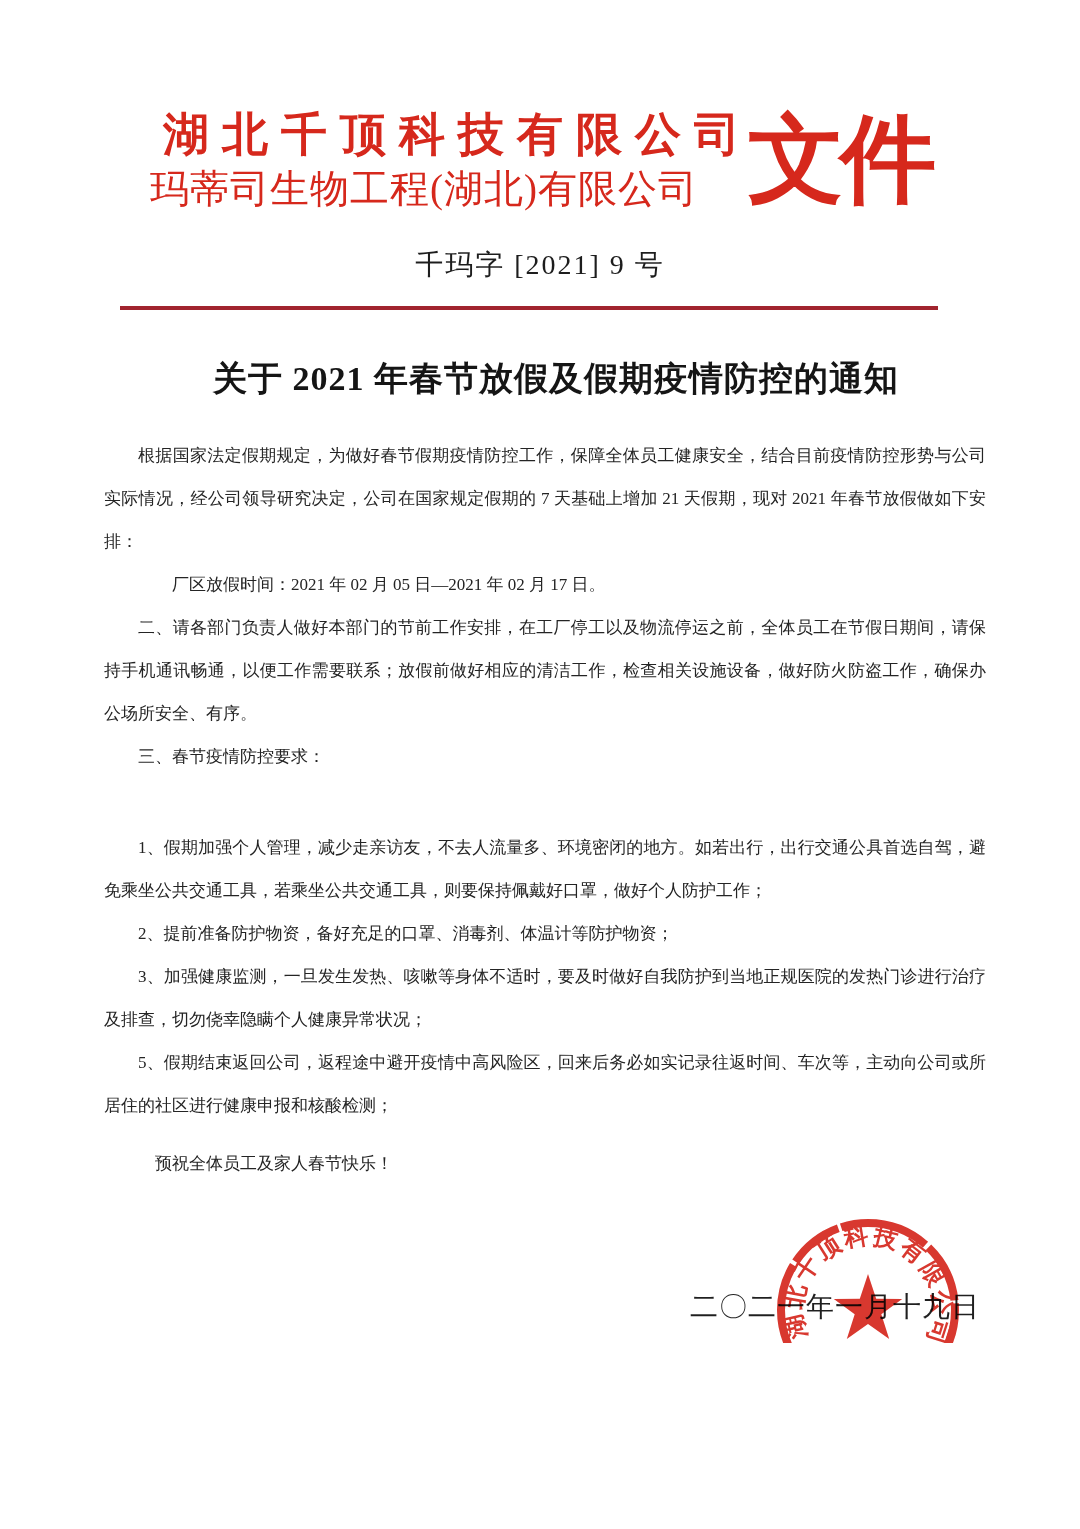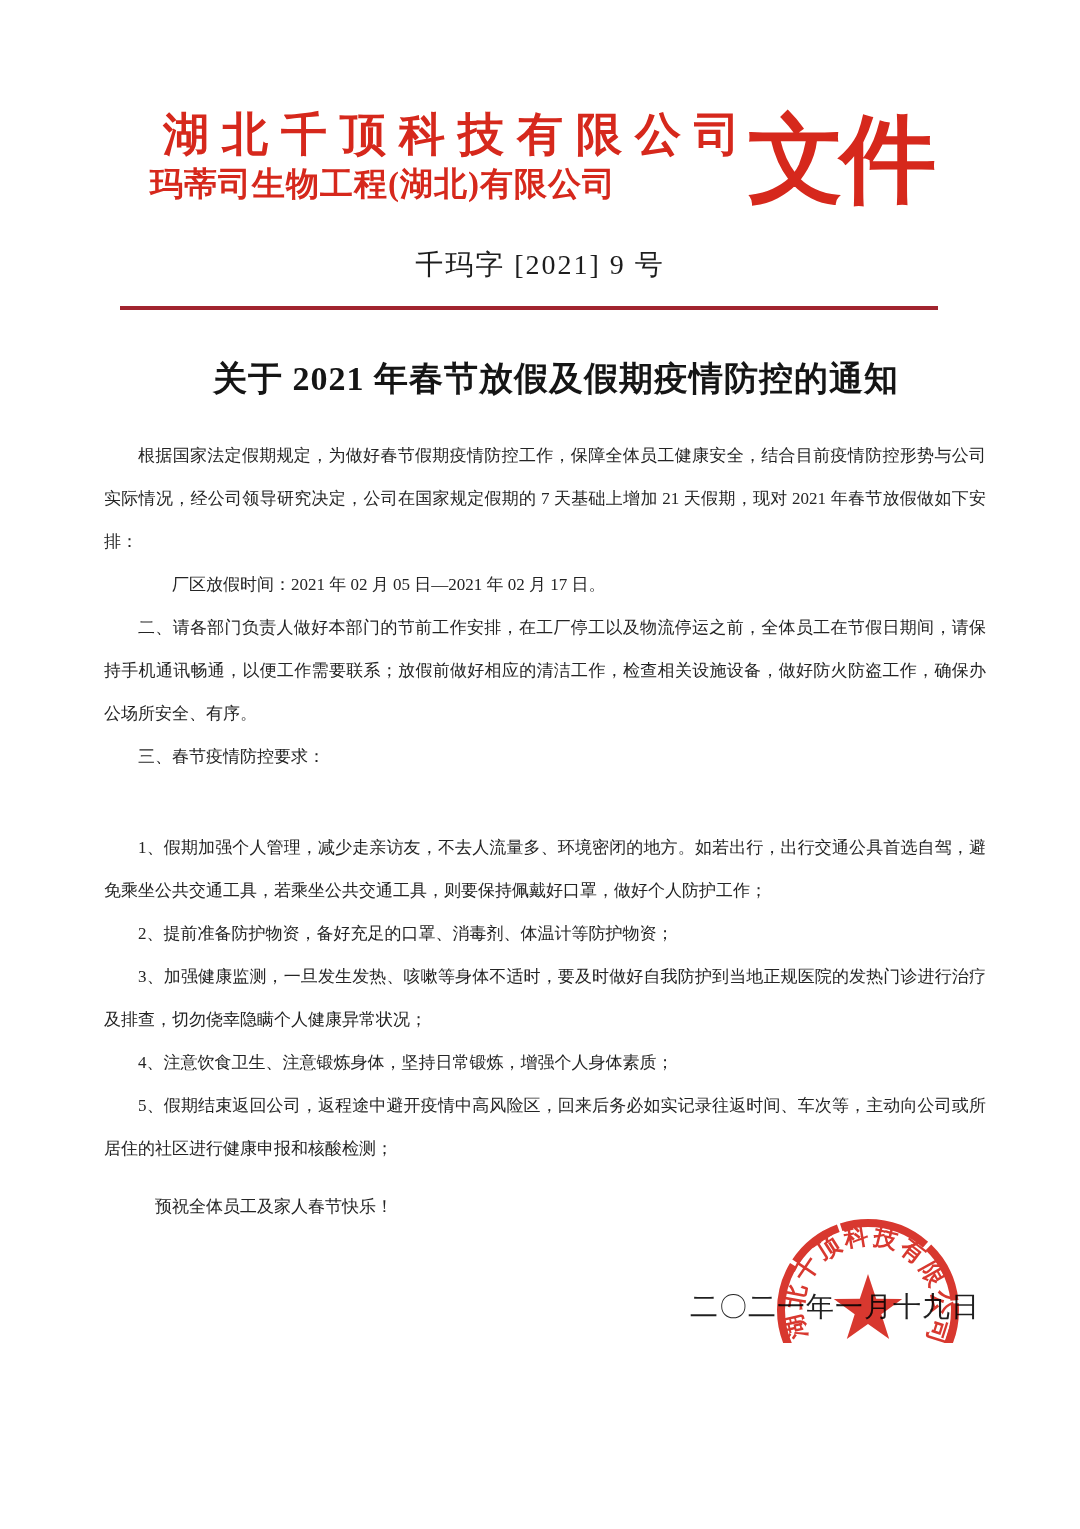--- a/index.html
+++ b/index.html
@@ -13,21 +13,21 @@
     color:var(--text_dark,#262626);
   }
   
   .hdr-line1{
     position:absolute;left:163px;top:104px;
     font-size:46px;font-weight:bold;letter-spacing:13px;
     color:var(--accent_red,#d6281c);white-space:nowrap;
   }
   .hdr-line2{
     position:absolute;left:150px;top:162px;
-    font-size:33px;font-weight:bold;letter-spacing:1px;
+    font-size:39px;font-weight:normal;letter-spacing:1px;
     color:var(--accent_red,#d6281c);white-space:nowrap;text-align:center;
   }
   .doc-type{
     position:absolute;left:748px;top:96px;
     font-size:96px;font-weight:bold;letter-spacing:-4px;
     color:var(--accent_red,#d6281c);white-space:nowrap;
   }
   .doc-number{
     position:absolute;left:0;top:246px;width:100%;
     text-align:center;font-size:28px;letter-spacing:2px;
@@ -97,21 +97,20 @@
 
   <div class="body">
     <div>
         <p style="text-indent: 2em;">根据国家法定假期规定，为做好春节假期疫情防控工作，保障全体员工健康安全，结合目前疫情防控形势与公司实际情况，经公司领导研究决定，公司在国家规定假期的 7 天基础上增加 21 天假期，现对 2021 年春节放假做如下安排：</p>
         <p style="text-indent: 4em;">厂区放假时间：2021 年 02 月 05 日—2021 年 02 月 17 日。</p>
         <p style="text-indent: 2em;">二、请各部门负责人做好本部门的节前工作安排，在工厂停工以及物流停运之前，全体员工在节假日期间，请保持手机通讯畅通，以便工作需要联系；放假前做好相应的清洁工作，检查相关设施设备，做好防火防盗工作，确保办公场所安全、有序。</p>
         <p style="text-indent: 2em;">三、春节疫情防控要求：</p>
         <p style="text-indent: 2em; margin-top: 48px;">1、假期加强个人管理，减少走亲访友，不去人流量多、环境密闭的地方。如若出行，出行交通公具首选自驾，避免乘坐公共交通工具，若乘坐公共交通工具，则要保持佩戴好口罩，做好个人防护工作；</p>
         <p style="text-indent: 2em;">2、提前准备防护物资，备好充足的口罩、消毒剂、体温计等防护物资；</p>
         <p style="text-indent: 2em;">3、加强健康监测，一旦发生发热、咳嗽等身体不适时，要及时做好自我防护到当地正规医院的发热门诊进行治疗及排查，切勿侥幸隐瞒个人健康异常状况；</p>
-        <p style="text-indent: 2em;">4、注意饮食卫生、注意锻炼身体，坚持日常锻炼，增强个人身体素质；</p>
         <p style="text-indent: 2em;">5、假期结束返回公司，返程途中避开疫情中高风险区，回来后务必如实记录往返时间、车次等，主动向公司或所居住的社区进行健康申报和核酸检测；</p>
       </div>
     <div class="closing" style="text-indent:3em">预祝全体员工及家人春节快乐！</div>
   </div>
 
   <div class="signoff-date">二〇二一年一月十九日</div>
 
   <div class="signoff-dept">办公室</div>
 
   <svg class="stamp" viewBox="0 0 194 194" xmlns="http://www.w3.org/2000/svg">

